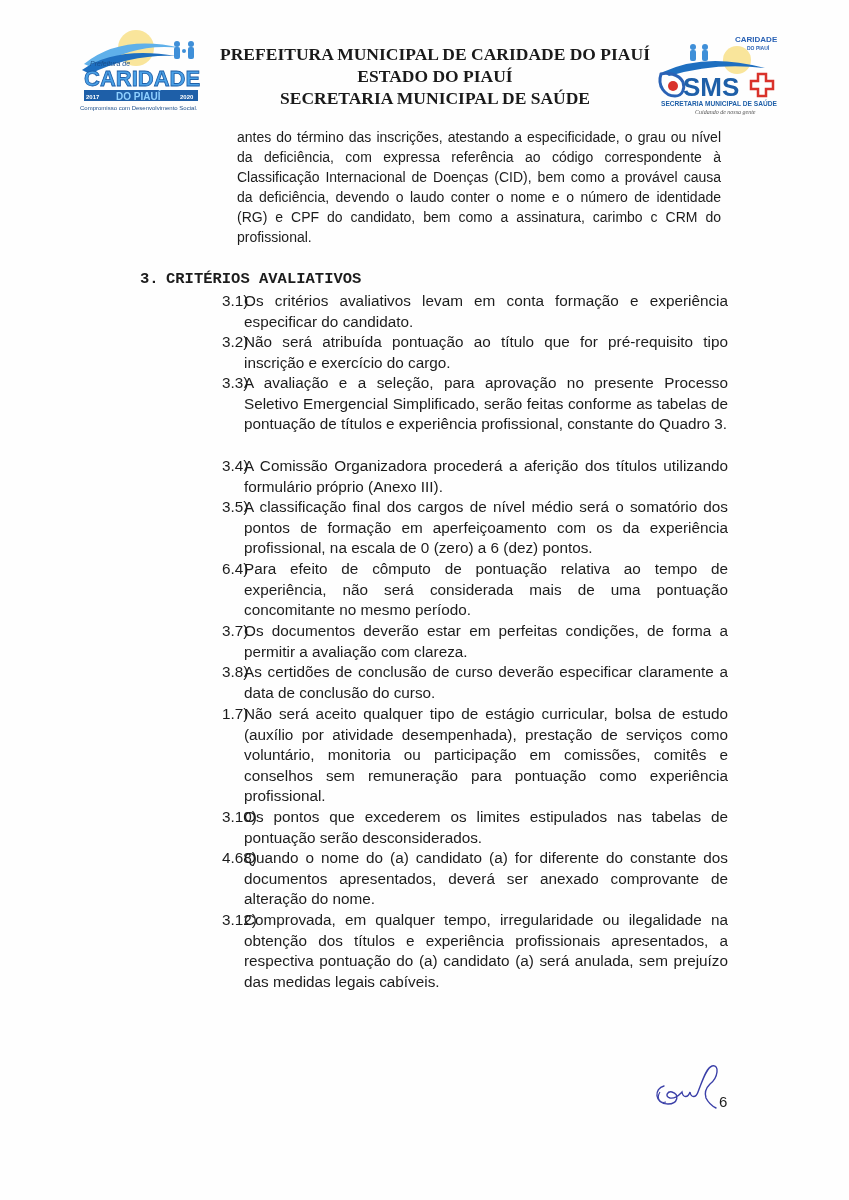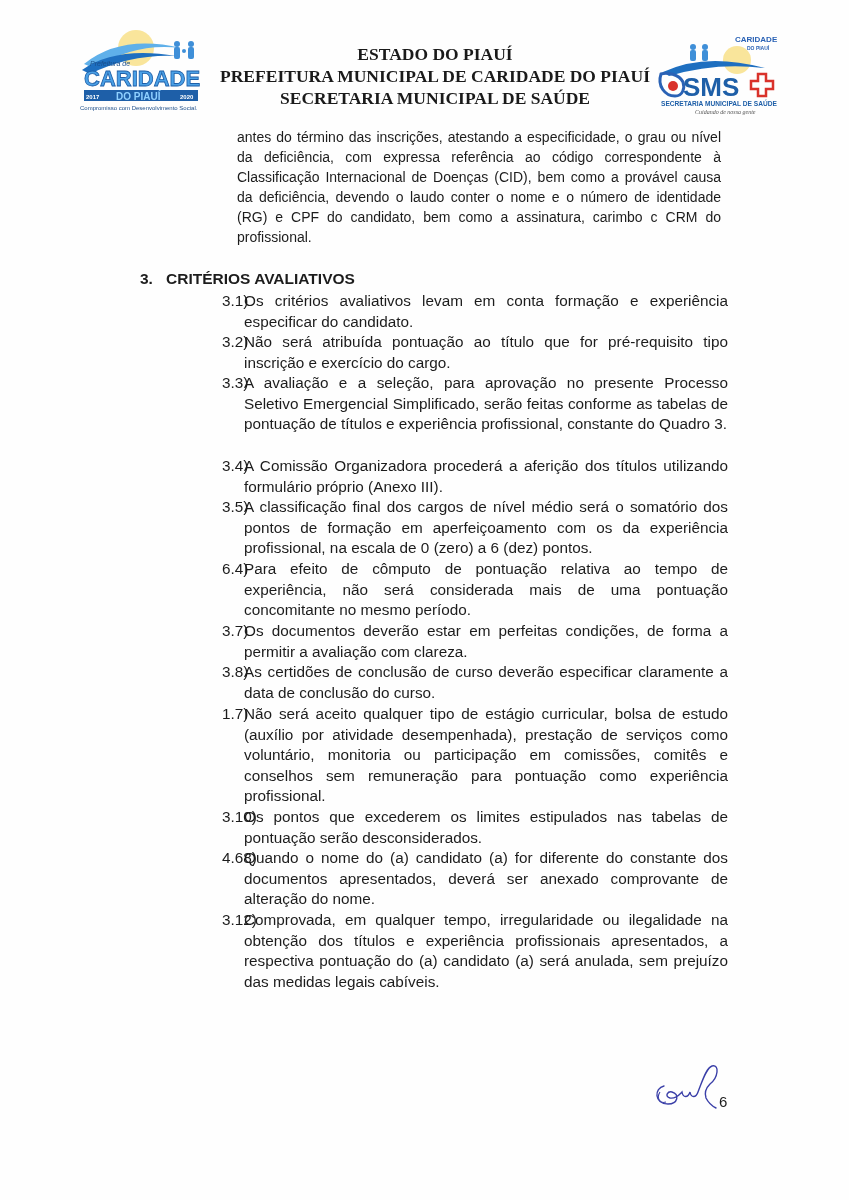--- a/index.html
+++ b/index.html
@@ -12,21 +12,21 @@
   
   .header-title { position: absolute; left: 210px; top: 43px; width: 450px; text-align: center;
     font-family: "Liberation Serif", serif; font-weight: bold; font-size: 17.5px; line-height: 22px; color: #1a1a1a; }
   .header-title div { white-space: nowrap; }
 
   .logo-left { position: absolute; left: 76px; top: 24px; width: 130px; height: 88px; }
   .logo-right { position: absolute; left: 655px; top: 30px; width: 130px; height: 85px; }
 
   
   .para { position: absolute; left: 237px; width: 484px; font-size: 14px; line-height: 20px; text-align: justify; }
-  .section-title { position: absolute; left: 140px; top: 270px; font-size: 15.5px; font-weight: bold; white-space: nowrap; }
+  .section-title { position: absolute; left: 140px; top: 270px; font-size: 15.5px; font-weight: bold; white-space: nowrap; font-family: Liberation Mono, monospace; }
   .section-title .num { display: inline-block; width: 26px; }
 
   .item { position: absolute; left: 194px; width: 534px; font-size: 15.3px; line-height: 20.6px; }
   .item .n { position: absolute; left: 0; top: 0; width: 50px; margin-left: 28px; }
   .item .t { position: absolute; left: 50px; width: 484px; text-align: justify; text-align-last: left; }
 
   .signature { position: absolute; left: 650px; top: 1058px; width: 75px; height: 55px; }
   .page-number { position: absolute; left: 719px; top: 1093px; font-size: 15px; }
 </style>
 </head>
@@ -50,22 +50,22 @@
       <text x="8" y="62" font-family="Liberation Sans, sans-serif" font-size="22" font-weight="bold" fill="#4aa0e6" stroke="#1e5fa8" stroke-width="0.8">CARIDADE</text>
       <rect x="8" y="66" width="114" height="11" fill="#1e5fa8"></rect>
       <text x="10" y="75" font-family="Liberation Sans, sans-serif" font-size="6" font-weight="bold" fill="#ffffff">2017</text>
       <text x="40" y="76" font-family="Liberation Sans, sans-serif" font-size="10" font-weight="bold" fill="#8fd0ff">DO PIAUÍ</text>
       <text x="104" y="75" font-family="Liberation Sans, sans-serif" font-size="6" font-weight="bold" fill="#ffffff">2020</text>
       <text x="4" y="86" font-family="Liberation Sans, sans-serif" font-size="6" fill="#1e4f8a">Compromisso com Desenvolvimento Social.</text>
     </svg>
   </div>
 
   <div class="header-title">
+    <div>PREFEITURA MUNICIPAL DE CARIDADE DO PIAUÍ</div>
     <div>ESTADO DO PIAUÍ</div>
-    <div>PREFEITURA MUNICIPAL DE CARIDADE DO PIAUÍ</div>
     <div>SECRETARIA MUNICIPAL DE SAÚDE</div>
   </div>
 
   <div class="logo-right">
     <svg width="130" height="85" viewBox="0 0 130 85">
       <circle cx="82" cy="30" r="14" fill="#f8e08a" opacity="0.85"></circle>
       <text x="80" y="12" font-family="Liberation Sans, sans-serif" font-size="8" font-weight="bold" fill="#2a62b5">CARIDADE</text>
       <text x="92" y="20" font-family="Liberation Sans, sans-serif" font-size="5" font-weight="bold" fill="#2a62b5">DO PIAUÍ</text>
       <g fill="#3f8fd8">
         <circle cx="38" cy="17" r="3"></circle>

